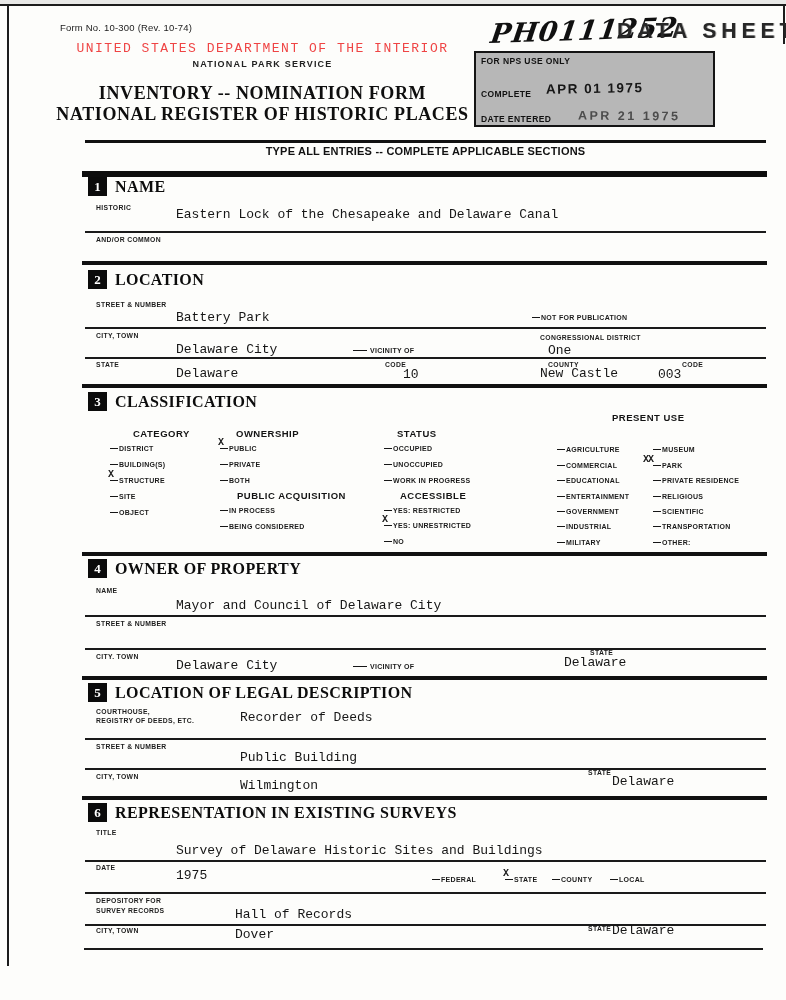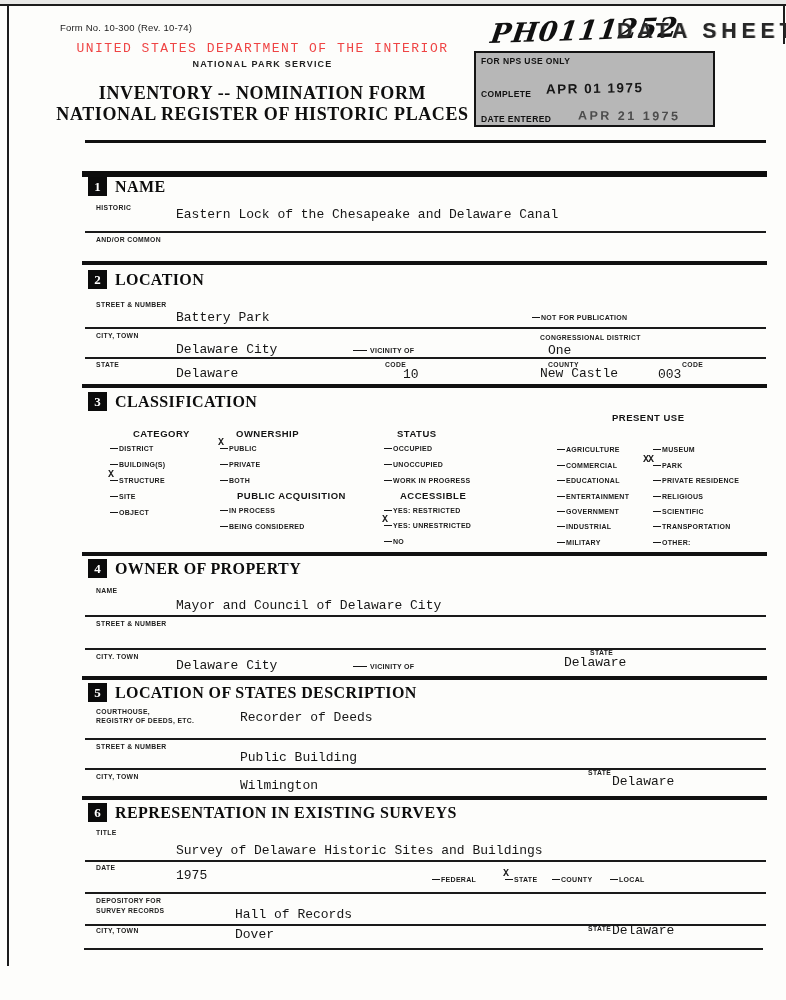--- a/index.html
+++ b/index.html
@@ -81,20 +81,21 @@
   <div class="nps-box">
     <div class="nps-lbl" style="left:5px;top:3px;">FOR NPS USE ONLY</div>
     <div class="nps-lbl" style="left:5px;top:36px;">COMPLETE</div>
     <div class="stamp1" style="left:70px;top:28px;">APR 01 1975</div>
     <div class="nps-lbl" style="left:5px;top:61px;">DATE ENTERED</div>
     <div class="stamp2" style="left:102px;top:56px;">APR 21 1975</div>
   </div>
 
   <div class="rule thick" style="left:85px;top:136px;width:681px;height:3px;"></div>
   <div class="center-block" style="left:85px;top:141px;width:681px;">
+    <div class="instr">TYPE ALL ENTRIES -- COMPLETE APPLICABLE SECTIONS</div>
   </div>
   <div class="rule heavy" style="left:82px;top:167px;width:685px;"></div>
 
   <div class="sec-head" style="left:88px;top:173px;">
     <div class="sec-num">1</div>
     <div class="sec-title">NAME</div>
   </div>
   <div class="lbl" style="left:96px;top:200px;">HISTORIC</div>
   <div class="typed" style="left:176px;top:203px;">Eastern Lock of the Chesapeake and Delaware Canal</div>
   <div class="rule" style="left:85px;top:227px;width:681px;"></div>
@@ -184,21 +185,21 @@
   <div class="rule" style="left:85px;top:644px;width:681px;"></div>
   <div class="lbl" style="left:96px;top:649px;">CITY. TOWN</div>
   <div class="lbl" style="left:590px;top:645px;">STATE</div>
   <div class="typed" style="left:176px;top:654px;">Delaware City</div>
   <div class="ck" style="left:353px;top:659px;"><span class="dash w"></span><span>VICINITY OF</span></div>
   <div class="typed" style="left:564px;top:651px;">Delaware</div>
   <div class="rule thick" style="left:82px;top:672px;width:685px;"></div>
 
   <div class="sec-head" style="left:88px;top:679px;">
     <div class="sec-num">5</div>
-    <div class="sec-title">LOCATION OF STATES DESCRIPTION</div>
+    <div class="sec-title">LOCATION OF LEGAL DESCRIPTION</div>
   </div>
   <div class="lbl" style="left:96px;top:704px;">COURTHOUSE,</div>
   <div class="lbl" style="left:96px;top:713px;">REGISTRY OF DEEDS, ETC.</div>
   <div class="typed" style="left:240px;top:706px;">Recorder of Deeds</div>
   <div class="rule" style="left:85px;top:734px;width:681px;"></div>
   <div class="lbl" style="left:96px;top:739px;">STREET &amp; NUMBER</div>
   <div class="typed" style="left:240px;top:746px;">Public Building</div>
   <div class="rule" style="left:85px;top:764px;width:681px;"></div>
   <div class="lbl" style="left:96px;top:769px;">CITY, TOWN</div>
   <div class="typed" style="left:240px;top:774px;">Wilmington</div>

